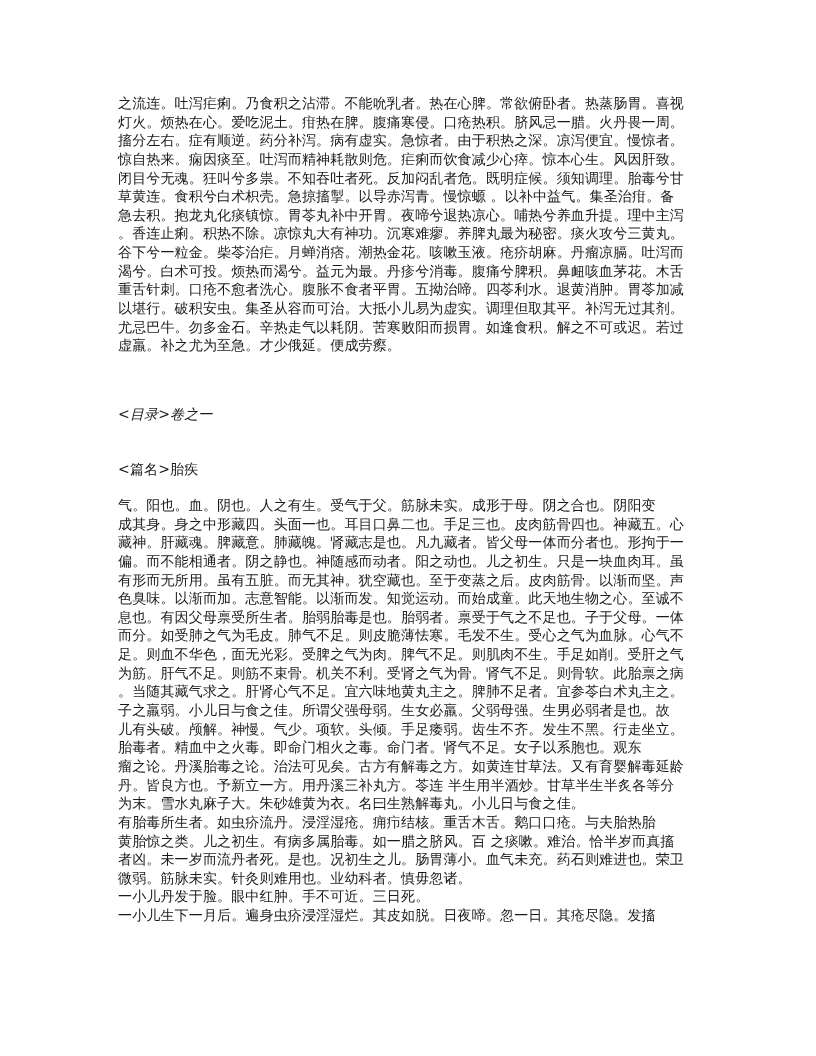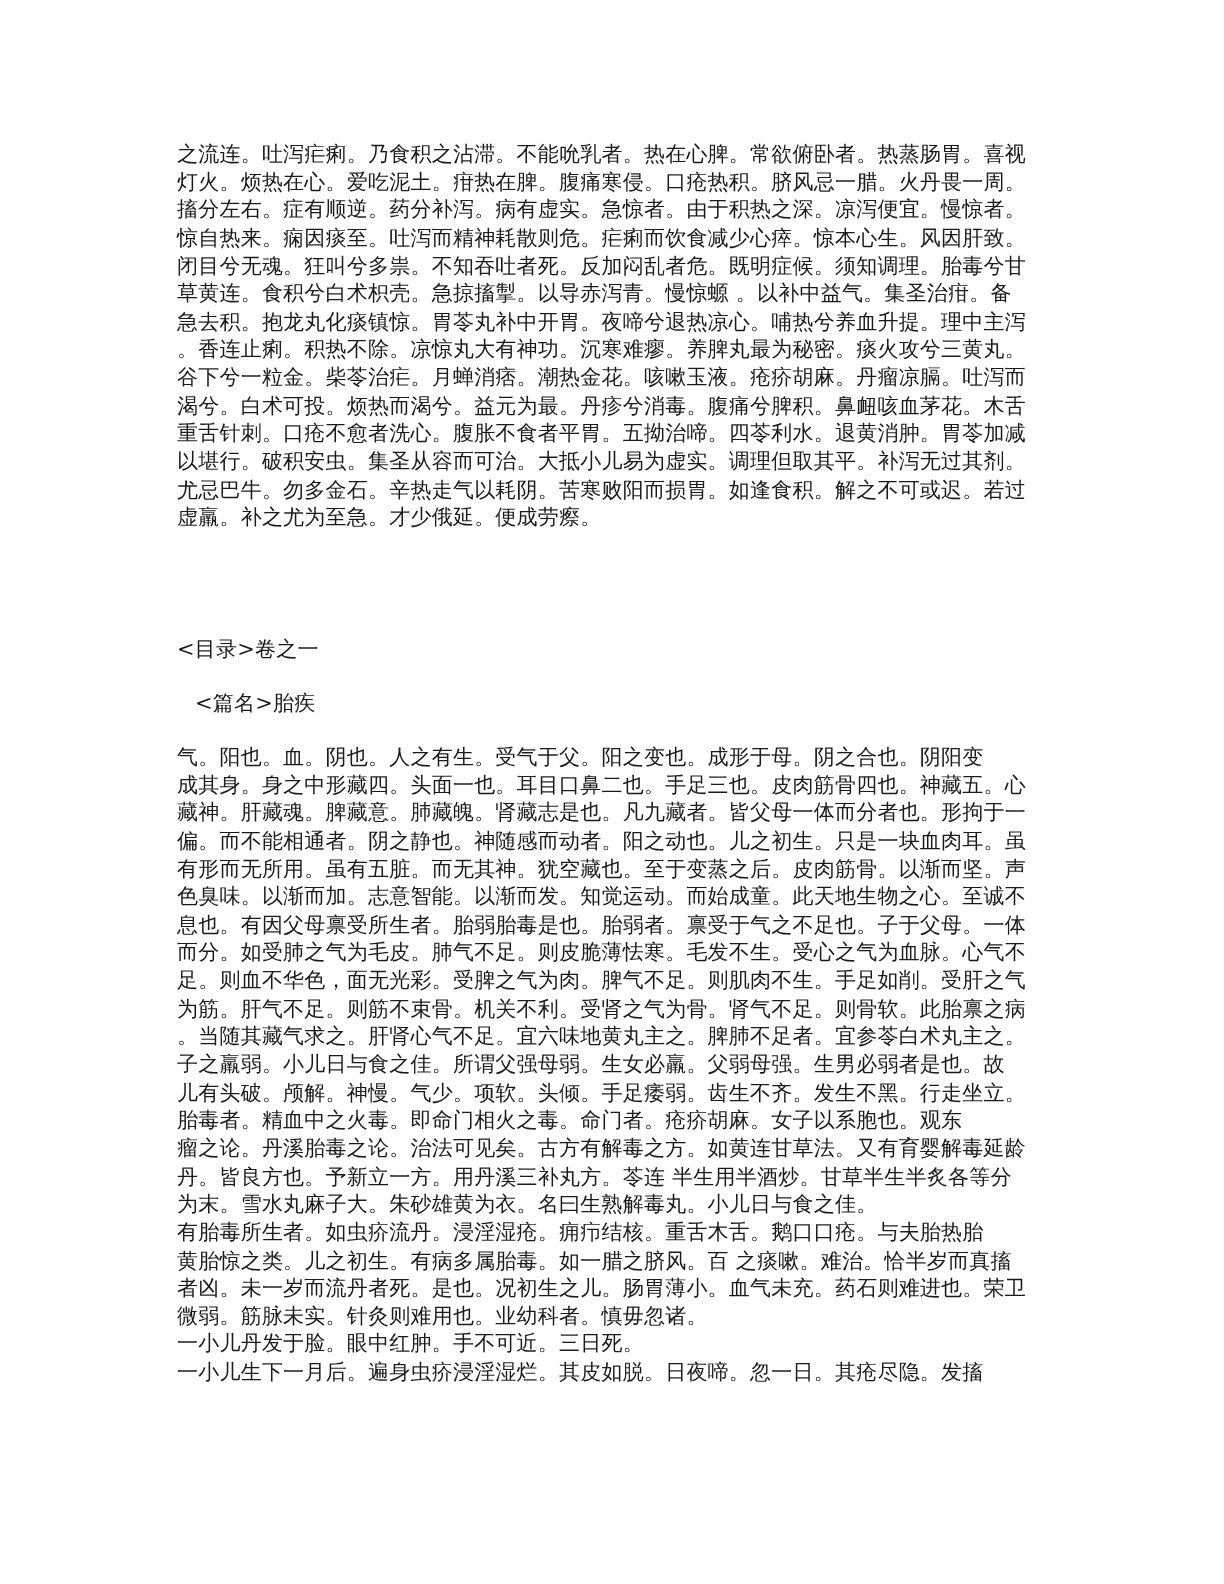--- a/index.html
+++ b/index.html
@@ -22,22 +22,22 @@
       width: 590px;
     }
     .line {
       font-size: 14px;
       line-height: 18.65px;
       height: 18.65px;
       white-space: nowrap;
       letter-spacing: 0.15px;
     }
     .block-1 { position: absolute; left: 0; top: 0; }
-    .heading-juan { position: absolute; left: 0; top: 330px; }
-    .heading-pian { position: absolute; left: 12px; top: 366px; }
+    .heading-juan { position: absolute; left: 0; top: 311px; font-style: italic; }
+    .heading-pian { position: absolute; left: 0; top: 366px; }
     .block-2 { position: absolute; left: 0; top: 402px; }
   </style>
 </head>
 <body>
 
 <div class="page">
 
   <div class="block-1">
     <div class="line">之流连。吐泻疟痢。乃食积之沾滞。不能吮乳者。热在心脾。常欲俯卧者。热蒸肠胃。喜视</div>
     <div class="line">灯火。烦热在心。爱吃泥土。疳热在脾。腹痛寒侵。口疮热积。脐风忌一腊。火丹畏一周。</div>
@@ -53,34 +53,34 @@
     <div class="line">以堪行。破积安虫。集圣从容而可治。大抵小儿易为虚实。调理但取其平。补泻无过其剂。</div>
     <div class="line">尤忌巴牛。勿多金石。辛热走气以耗阴。苦寒败阳而损胃。如逢食积。解之不可或迟。若过</div>
     <div class="line">虚羸。补之尤为至急。才少俄延。便成劳瘵。</div>
   </div>
 
   <div class="line heading-juan">&lt;目录&gt;卷之一</div>
 
   <div class="line heading-pian">&lt;篇名&gt;胎疾</div>
 
   <div class="block-2">
-    <div class="line">气。阳也。血。阴也。人之有生。受气于父。阳之变也。成形于母。阴之合也。阴阳变</div>
+    <div class="line">气。阳也。血。阴也。人之有生。受气于父。筋脉未实。成形于母。阴之合也。阴阳变</div>
     <div class="line">成其身。身之中形藏四。头面一也。耳目口鼻二也。手足三也。皮肉筋骨四也。神藏五。心</div>
     <div class="line">藏神。肝藏魂。脾藏意。肺藏魄。肾藏志是也。凡九藏者。皆父母一体而分者也。形拘于一</div>
     <div class="line">偏。而不能相通者。阴之静也。神随感而动者。阳之动也。儿之初生。只是一块血肉耳。虽</div>
     <div class="line">有形而无所用。虽有五脏。而无其神。犹空藏也。至于变蒸之后。皮肉筋骨。以渐而坚。声</div>
     <div class="line">色臭味。以渐而加。志意智能。以渐而发。知觉运动。而始成童。此天地生物之心。至诚不</div>
     <div class="line">息也。有因父母禀受所生者。胎弱胎毒是也。胎弱者。禀受于气之不足也。子于父母。一体</div>
     <div class="line">而分。如受肺之气为毛皮。肺气不足。则皮脆薄怯寒。毛发不生。受心之气为血脉。心气不</div>
     <div class="line">足。则血不华色，面无光彩。受脾之气为肉。脾气不足。则肌肉不生。手足如削。受肝之气</div>
     <div class="line">为筋。肝气不足。则筋不束骨。机关不利。受肾之气为骨。肾气不足。则骨软。此胎禀之病</div>
     <div class="line">。当随其藏气求之。肝肾心气不足。宜六味地黄丸主之。脾肺不足者。宜参苓白术丸主之。</div>
     <div class="line">子之羸弱。小儿日与食之佳。所谓父强母弱。生女必羸。父弱母强。生男必弱者是也。故</div>
     <div class="line">儿有头破。颅解。神慢。气少。项软。头倾。手足痿弱。齿生不齐。发生不黑。行走坐立。</div>
-    <div class="line">胎毒者。精血中之火毒。即命门相火之毒。命门者。疮疥胡麻。女子以系胞也。观东</div>
+    <div class="line">胎毒者。精血中之火毒。即命门相火之毒。命门者。肾气不足。女子以系胞也。观东</div>
     <div class="line">瘤之论。丹溪胎毒之论。治法可见矣。古方有解毒之方。如黄连甘草法。又有育婴解毒延龄</div>
     <div class="line">丹。皆良方也。予新立一方。用丹溪三补丸方。苓连 半生用半酒炒。甘草半生半炙各等分</div>
     <div class="line">为末。雪水丸麻子大。朱砂雄黄为衣。名曰生熟解毒丸。小儿日与食之佳。</div>
     <div class="line">有胎毒所生者。如虫疥流丹。浸淫湿疮。痈疖结核。重舌木舌。鹅口口疮。与夫胎热胎</div>
     <div class="line">黄胎惊之类。儿之初生。有病多属胎毒。如一腊之脐风。百 之痰嗽。难治。恰半岁而真搐</div>
     <div class="line">者凶。未一岁而流丹者死。是也。况初生之儿。肠胃薄小。血气未充。药石则难进也。荣卫</div>
     <div class="line">微弱。筋脉未实。针灸则难用也。业幼科者。慎毋忽诸。</div>
     <div class="line">一小儿丹发于脸。眼中红肿。手不可近。三日死。</div>
     <div class="line">一小儿生下一月后。遍身虫疥浸淫湿烂。其皮如脱。日夜啼。忽一日。其疮尽隐。发搐</div>
   </div>

